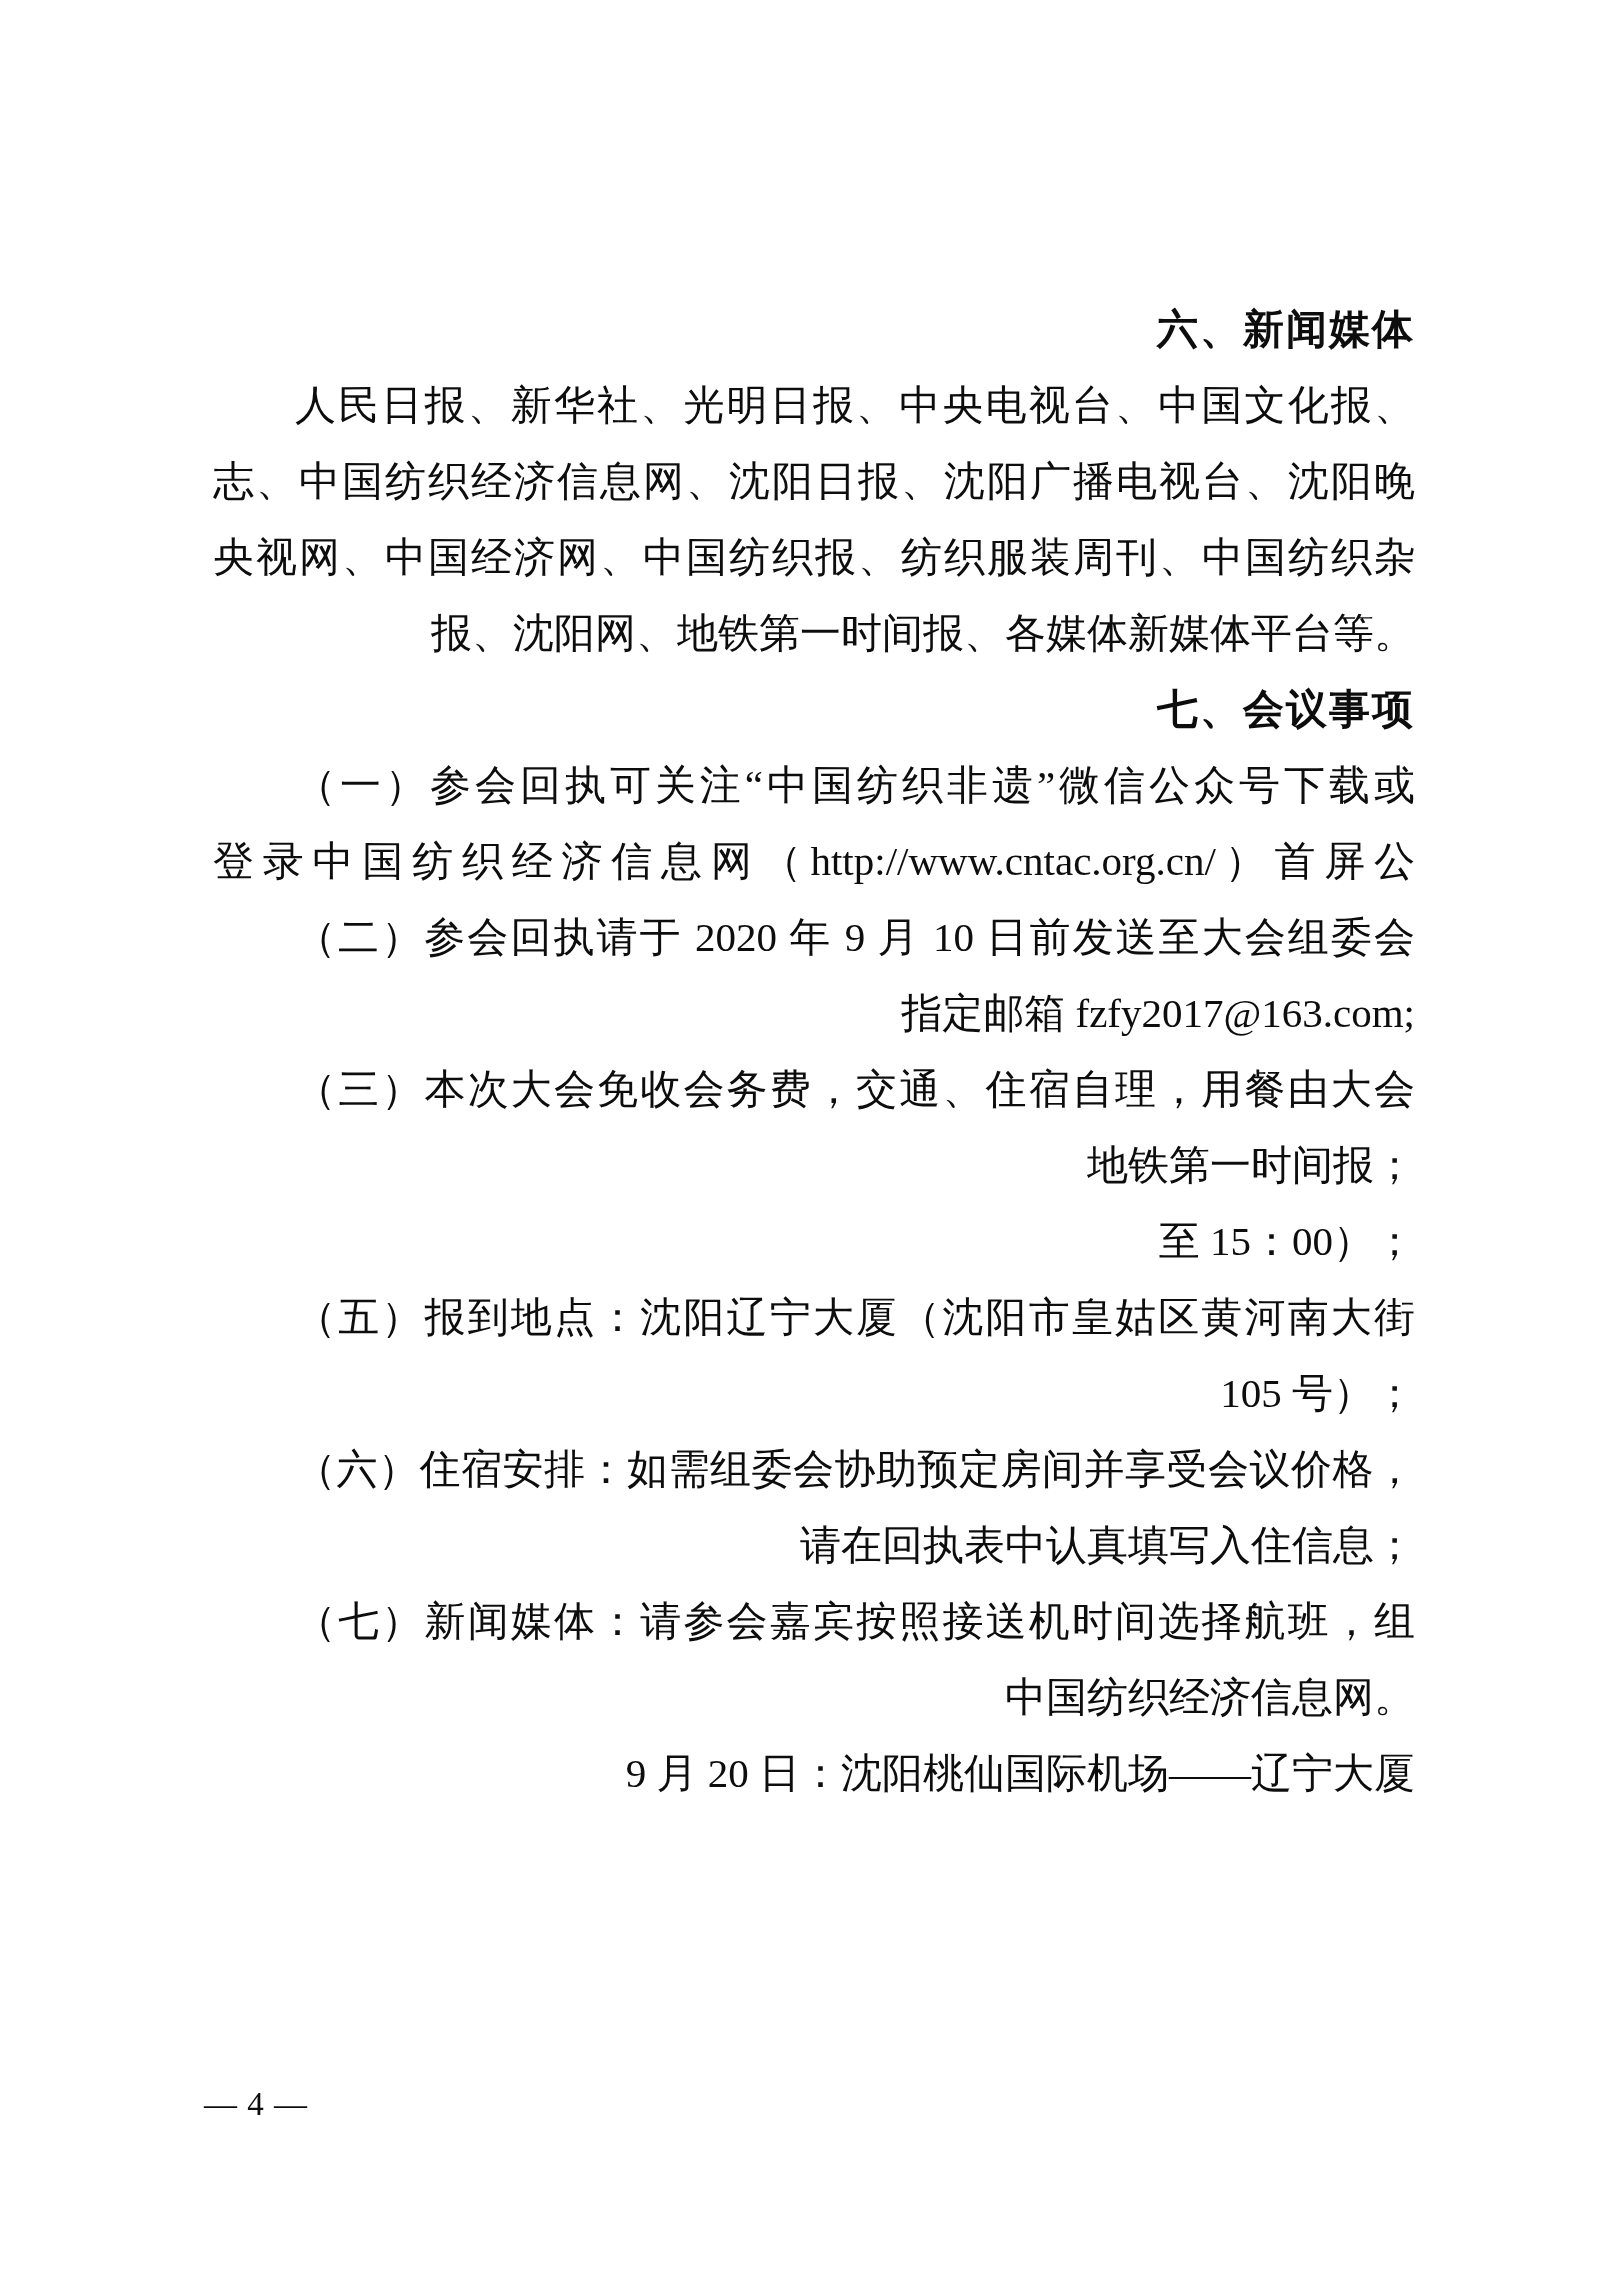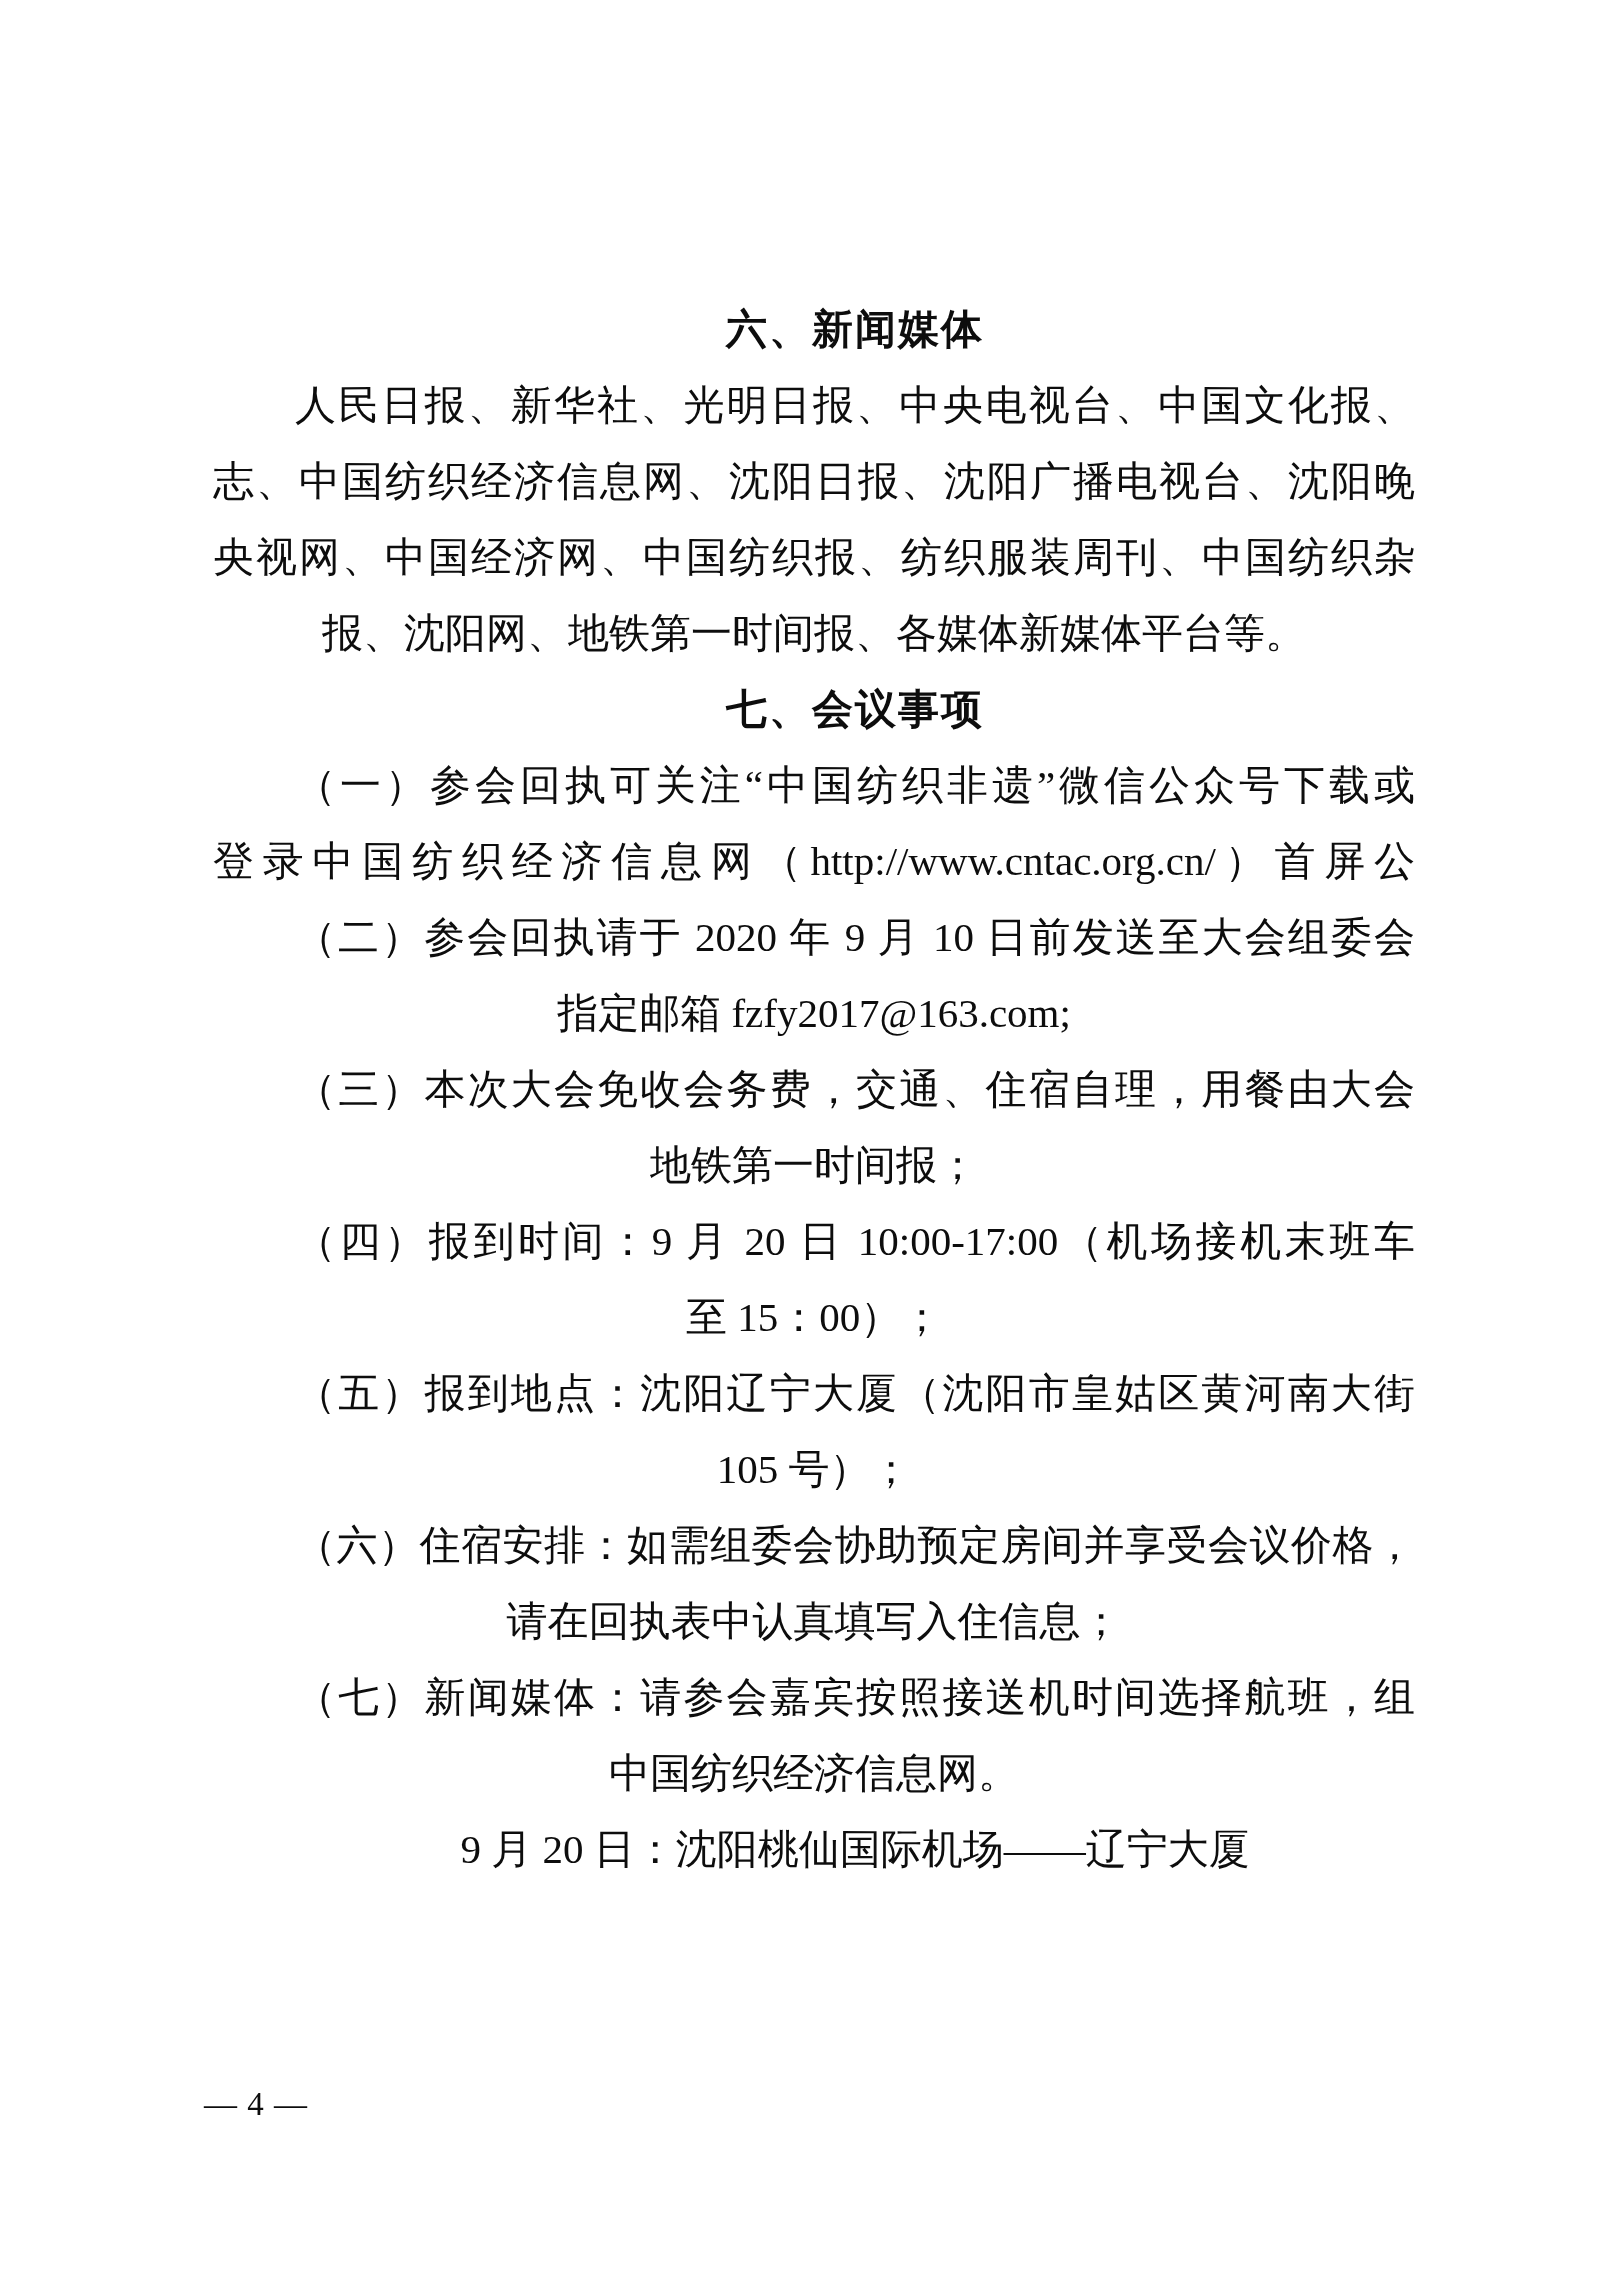--- a/index.html
+++ b/index.html
@@ -18,21 +18,21 @@
   .doc {
     position: absolute;
     left: 213px; top: 291px;
     width: 1202px;
   }
   .line {
     height: 76px;
     line-height: 76px;
     font-size: 41px;
     white-space: nowrap;
-    text-align: center;
+    text-align: right;
   }
   .line.justify {
     white-space: normal;
     text-align: justify;
     text-align-last: justify;
     text-justify: inter-character;
   }
   .line.indent { text-indent: 82px; }
   .line.heading {
     font-family: "Liberation Sans", "DejaVu Sans", sans-serif;
@@ -67,21 +67,20 @@
 
     <div class="line justify indent">（一）参会回执可关注“中国纺织非遗”微信公众号下载或</div>
     <div class="line justify">登录中国纺织经济信息网（http://www.cntac.org.cn/）首屏公</div>
 
     <div class="line justify indent">（二）参会回执请于 2020 年 9 月 10 日前发送至大会组委会</div>
     <div class="line">指定邮箱 fzfy2017@163.com;</div>
 
     <div class="line justify indent">（三）本次大会免收会务费，交通、住宿自理，用餐由大会</div>
     <div class="line">地铁第一时间报；</div>
 
-    <div class="line justify indent">（四）报到时间：9 月 20 日 10:00-17:00（机场接机末班车</div>
     <div class="line">至 15：00）；</div>
 
     <div class="line justify indent">（五）报到地点：沈阳辽宁大厦（沈阳市皇姑区黄河南大街</div>
     <div class="line">105 号）；</div>
 
     <div class="line justify indent">（六）住宿安排：如需组委会协助预定房间并享受会议价格，</div>
     <div class="line">请在回执表中认真填写入住信息；</div>
 
     <div class="line justify indent">（七）新闻媒体：请参会嘉宾按照接送机时间选择航班，组</div>
     <div class="line">中国纺织经济信息网。</div>

